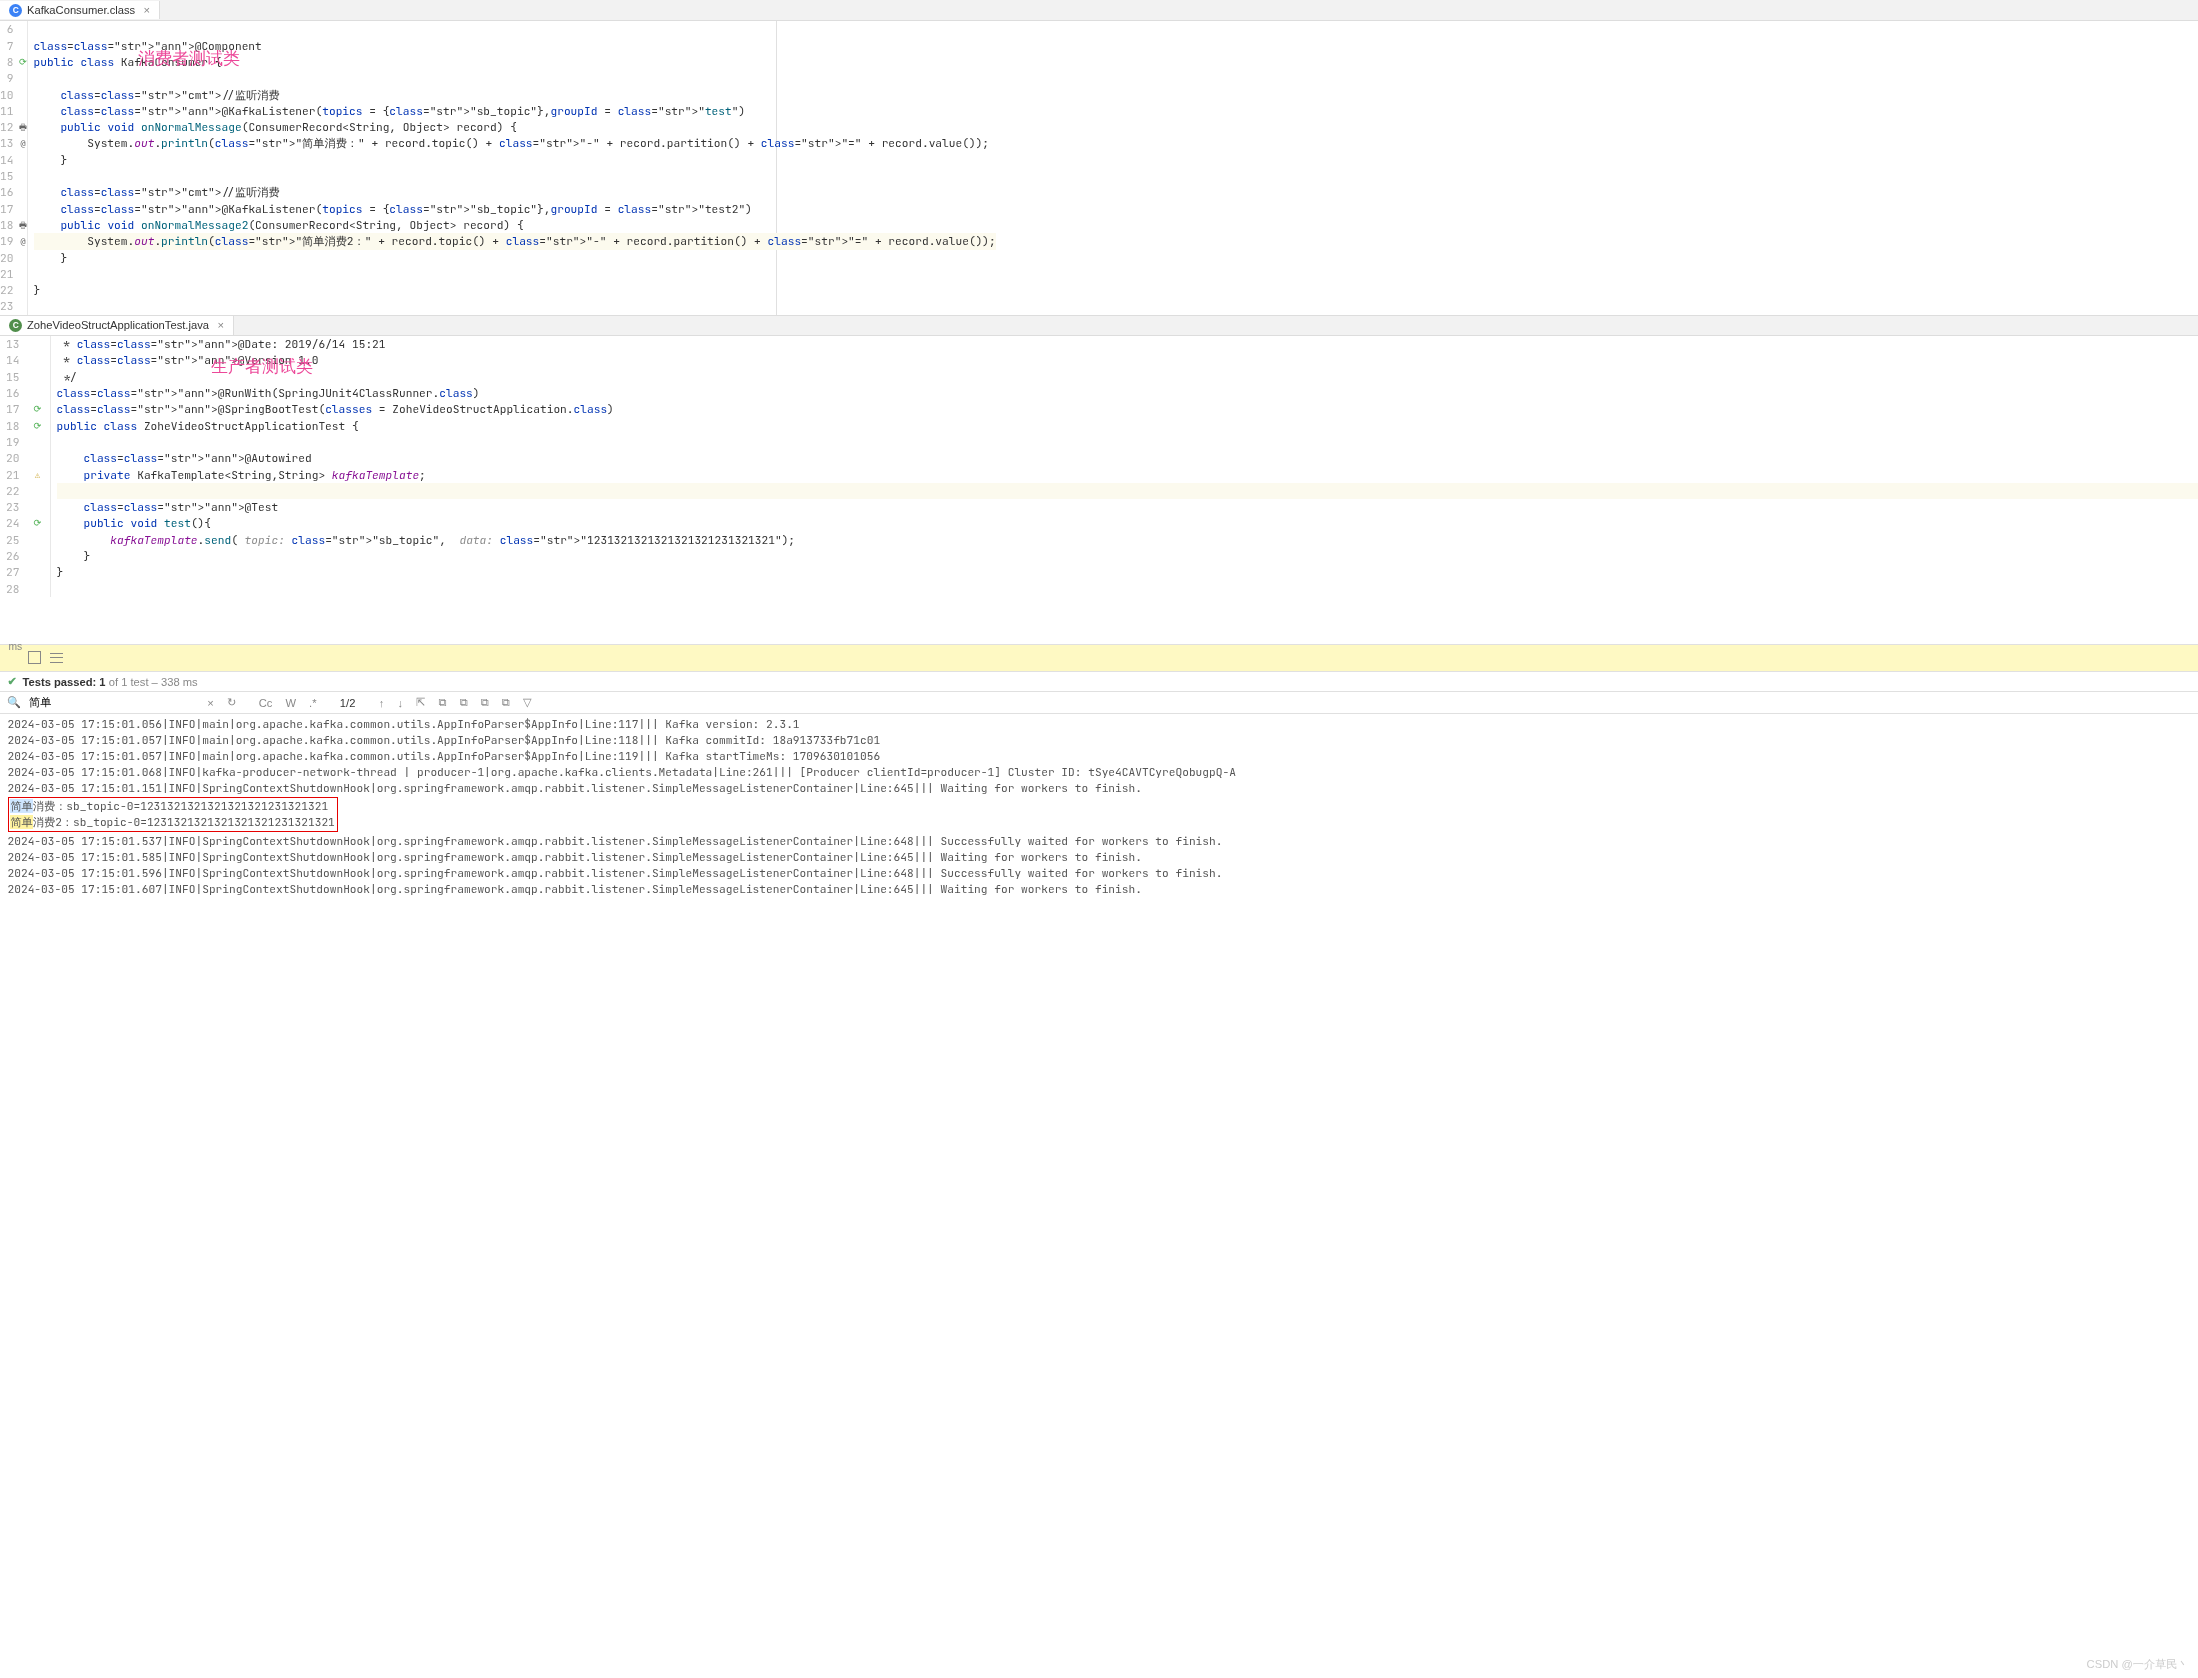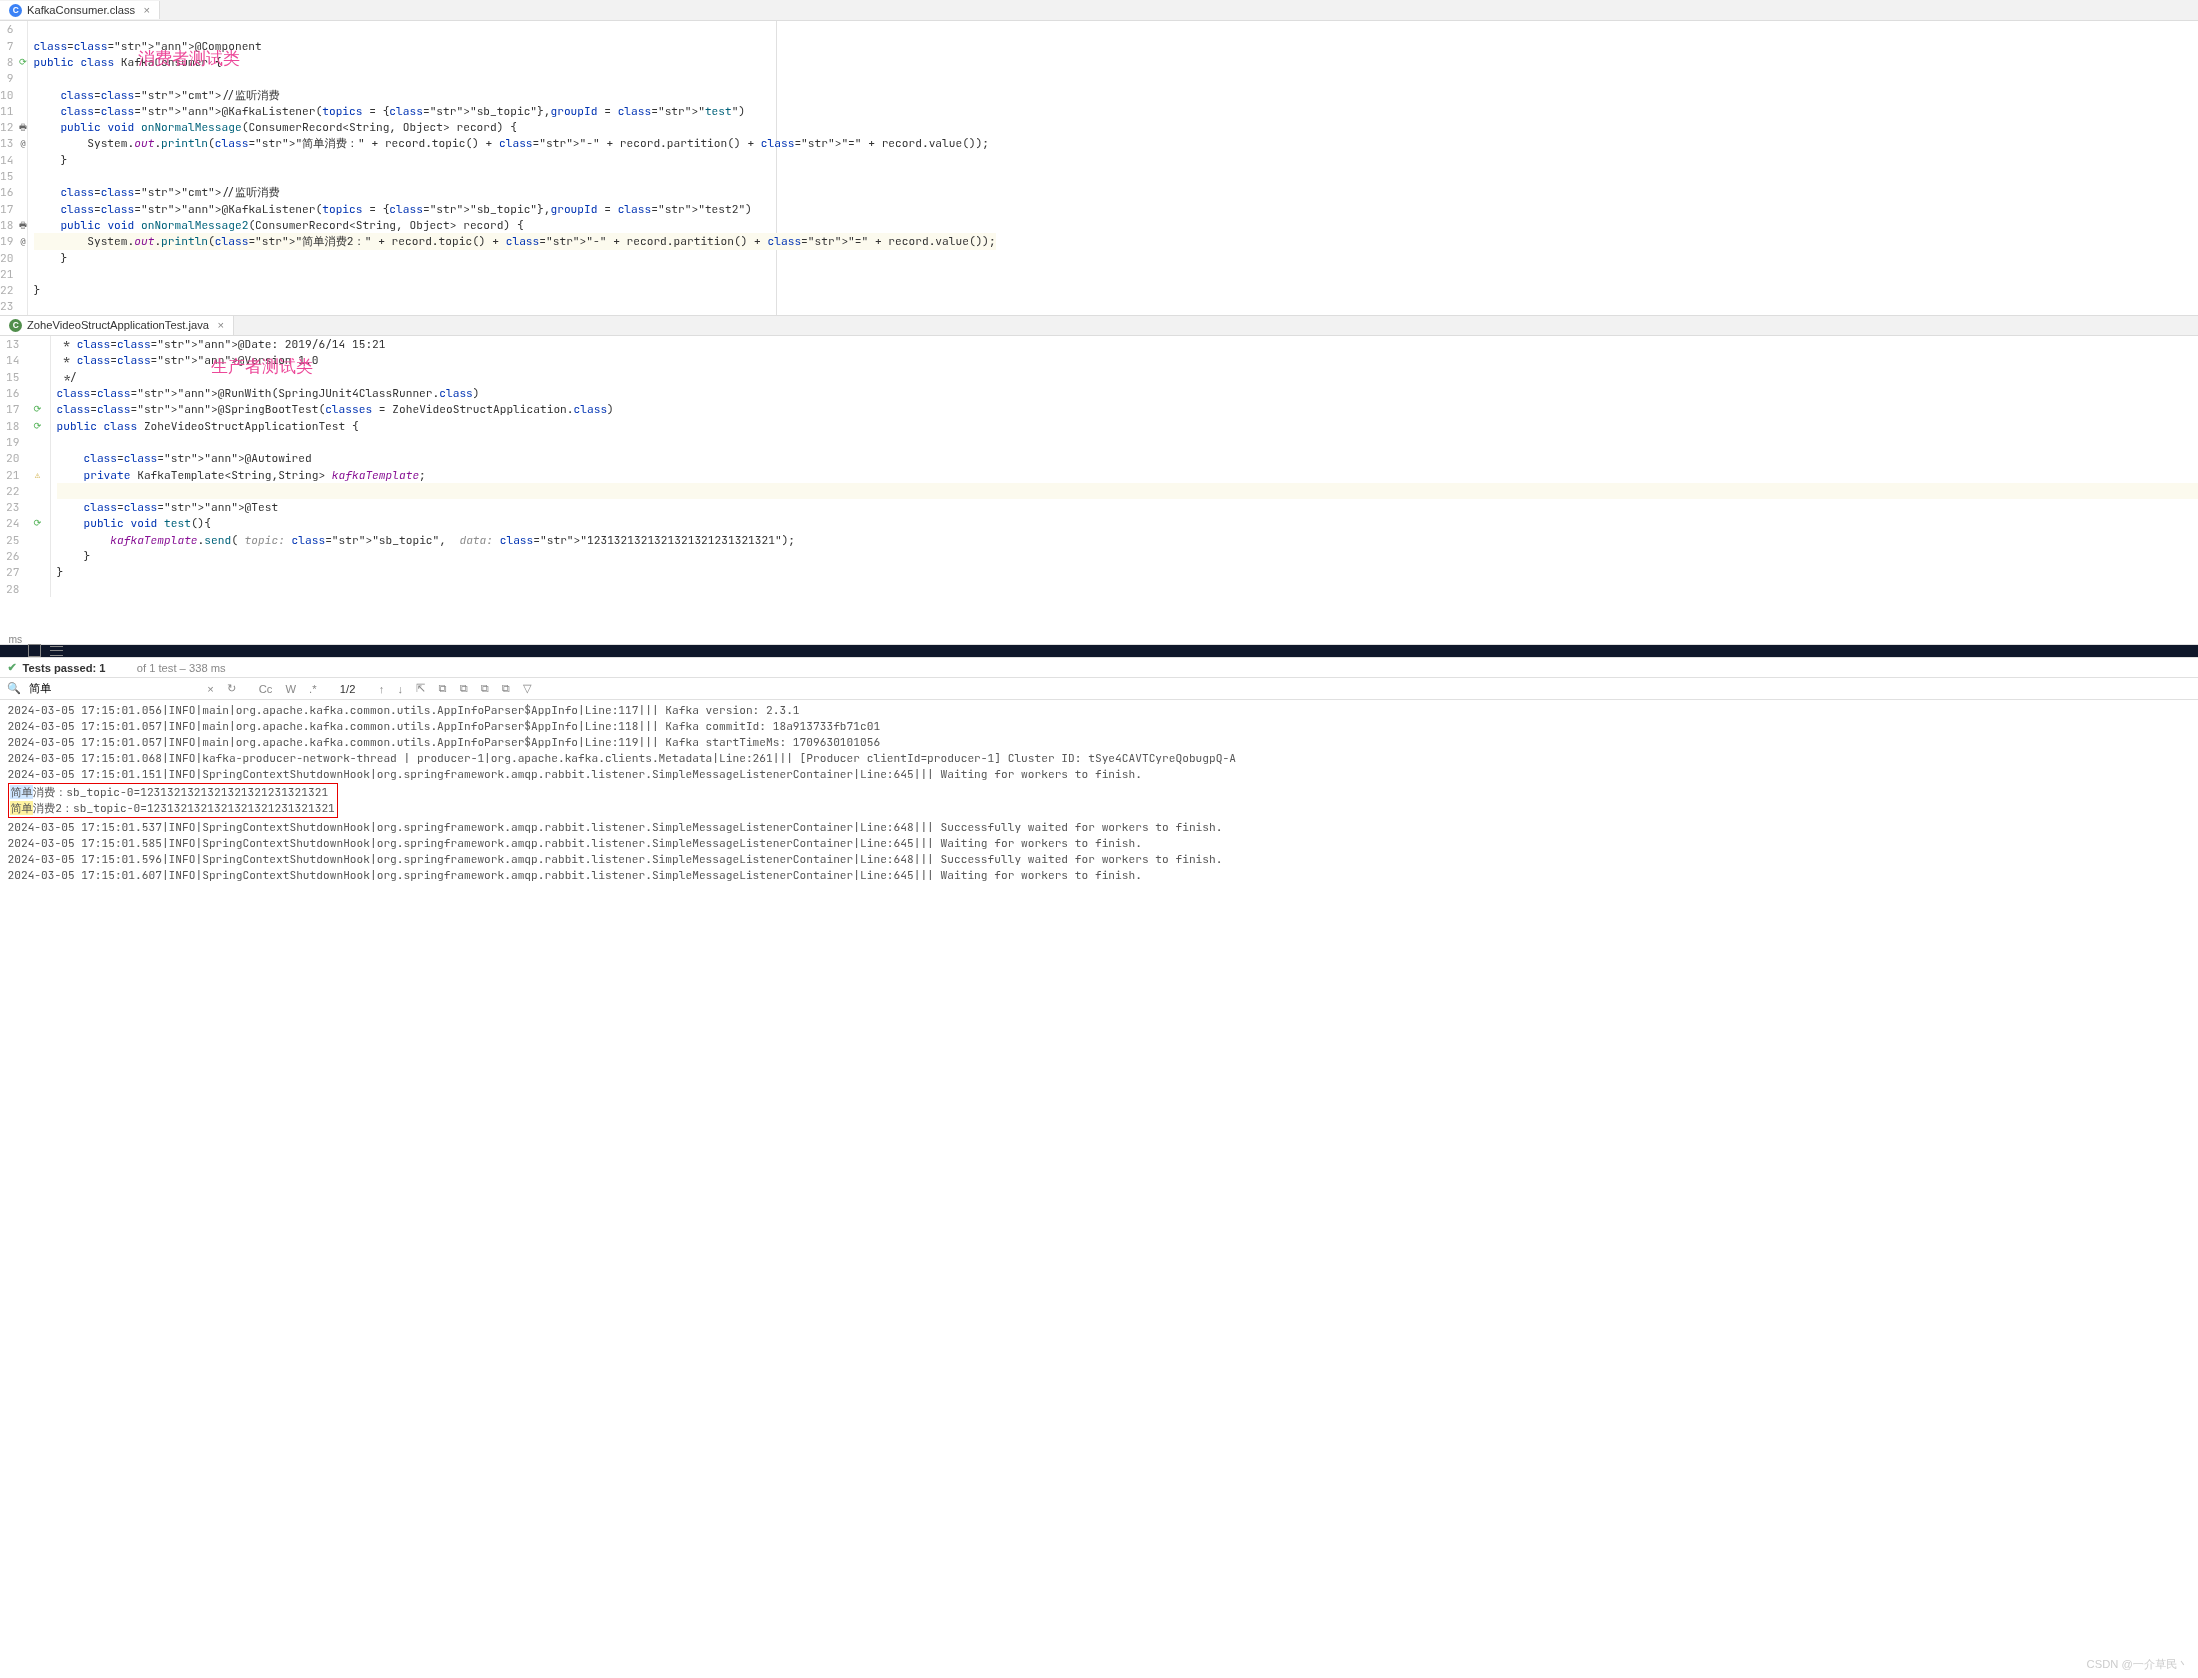--- a/index.html
+++ b/index.html
@@ -16,27 +16,27 @@
   .code { font-family:"JetBrains Mono","Consolas",monospace; font-size:11.2px; line-height:16.3px; white-space:pre; padding-left:5.6px; color:#333; }
   .code .kw { color:#0033b3; }
   .code .fn { color:#00627a; }
   .code .fld { color:#871094; font-style:italic;}
   .code .param { color:#8c8c8c; font-style:italic;}
   .red-label { position:absolute; color:#ec4899; font-family:"Microsoft YaHei","SimSun",sans-serif; font-size:17px; font-weight:400;}
   .hl-line { background:#fcfaee;}
   .editor-body { border-right:0.9px solid #e0e0e0; width:777px; }
   .editor-wrap { display:flex; }
   .right-empty { flex:1; background:#fff;}
-  .tool-row { display:flex; align-items:center; gap:9.3px; padding:1.9px 5.6px; border-top:0.9px solid #e0e0e0; border-bottom:0.9px solid #e0e0e0; background:#0f172a; height:14px;}
+  .tool-row { display:flex; align-items:center; gap:9.3px; padding:1.9px 5.6px; border-top:0.9px solid #e0e0e0; border-bottom:0.9px solid #e0e0e0; background:#fef9c3; height:28px;}
   .tool-row .sq { width:13px; height:13px; border:0.9px solid #888;}
   .tool-row .lines { width:13px; height:13px; display:flex; flex-direction:column; justify-content:space-around;}
   .tool-row .lines i { height:0.9px; background:#888; display:block;}
   .status-row { display:flex; align-items:center; gap:5.6px; padding:2.8px 7.5px; font-size:11.2px; color:#333; border-bottom:0.9px solid #e0e0e0; background:#fff; height:20.5px;}
   .status-row .check { color:#59a869; font-weight:bold;}
-  .status-row .light { color:#888;margin-left:28px;}
+  .status-row .light { color:#888;}
   .search-row { display:flex; align-items:center; gap:7.5px; padding:1.9px 7.5px; border-bottom:0.9px solid #e0e0e0; background:#fff; height:21.4px; font-size:11.2px;}
   .search-row .sicon { color:#888;}
   .search-row input { border:none; outline:none; flex:0 0 168px; font-size:11.2px;}
   .search-row .btn { color:#888; padding:0 2.8px;}
   .console { font-family:"JetBrains Mono","Consolas",monospace; font-size:11.2px; line-height:16px; white-space:pre; padding:1.9px 7.5px; color:#555; overflow:hidden;}
   .console .box { border:1.9px solid #e60000; padding:0.9px 1.9px; display:inline-block; margin:0.9px 0;}
   .console .sel1 { background:#cfe6ff;}
   .console .sel2 { background:#fff3a0;}
   .watermark { position:fixed; right:9.3px; bottom:5.6px; color:#ccc; font-size:11.2px; font-family:Arial,sans-serif;margin-left:22px;}
   .gutter div { height:16.3px;}

